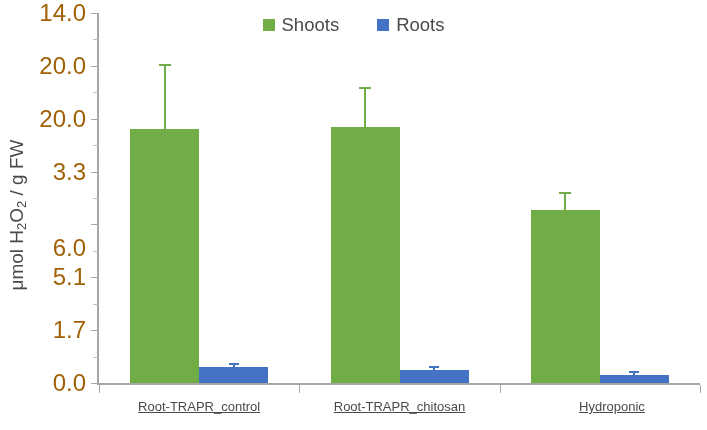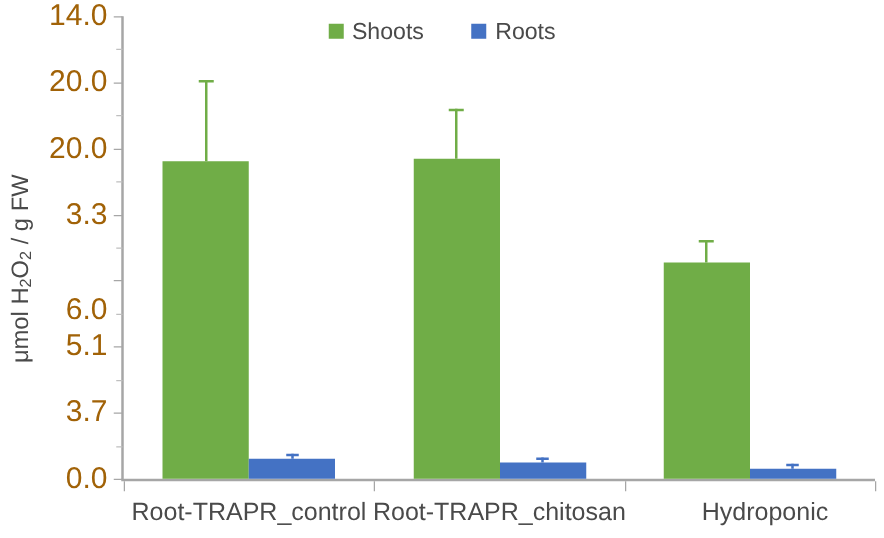--- a/index.html
+++ b/index.html
@@ -120,23 +120,24 @@
     position: absolute;
     top: 372px;
     width: 1px;
     height: 8px;
     background: #a6a6a6;
   }
   .x-cat-label {
     position: absolute;
     top: 386px;
     transform: translateX(-50%);
-    font-size: 20px;
+    font-size: 13px;
     color: #4a4a4a;
     white-space: nowrap;
+    text-decoration: underline;
   }
 
   .bar {
     position: absolute;
     bottom: 0;
   }
   .errbar-stem {
     position: absolute;
     width: 2px;
     transform: translateX(-50%);
@@ -170,21 +171,21 @@
   </div>
 
   <div id="plot-area">
     <div id="y-axis-line"></div>
     <div id="x-axis-line"></div>
     <div id="y-ticks">
         <div class="y-tick-major" style="top: 370px;"></div>
         <div class="y-tick-label" style="top: 370px; text-align: right;">0.0</div>
         <div class="y-tick-minor" style="top: 343.571px;"></div>
         <div class="y-tick-major" style="top: 317.143px;"></div>
-        <div class="y-tick-label" style="top: 317.143px;">3.7</div>
+        <div class="y-tick-label" style="top: 317.143px;">1.7</div>
         <div class="y-tick-minor" style="top: 290.714px;"></div>
         <div class="y-tick-major" style="top: 264.286px;"></div>
         <div class="y-tick-label" style="top: 264.286px;">5.1</div>
         <div class="y-tick-minor" style="top: 237.857px;"></div>
         <div class="y-tick-major" style="top: 211.429px;"></div>
         <div class="y-tick-label" style="top: 211.429px; margin-top: 24px;">6.0</div>
         <div class="y-tick-minor" style="top: 185px;"></div>
         <div class="y-tick-major" style="top: 158.571px;"></div>
         <div class="y-tick-label" style="top: 158.571px;">3.3</div>
         <div class="y-tick-minor" style="top: 132.143px;"></div>

